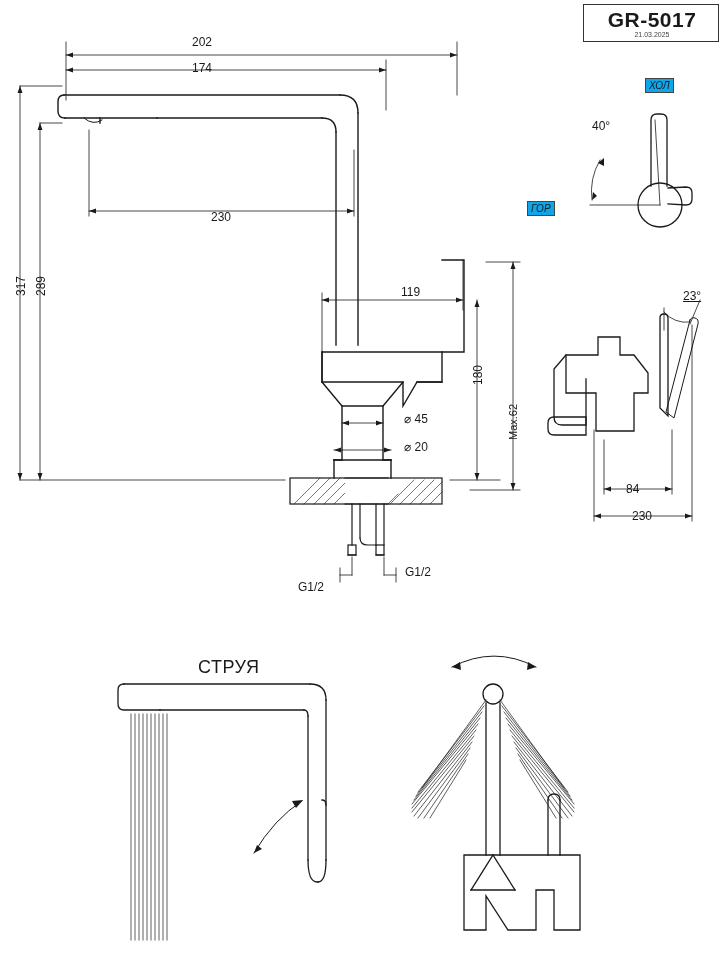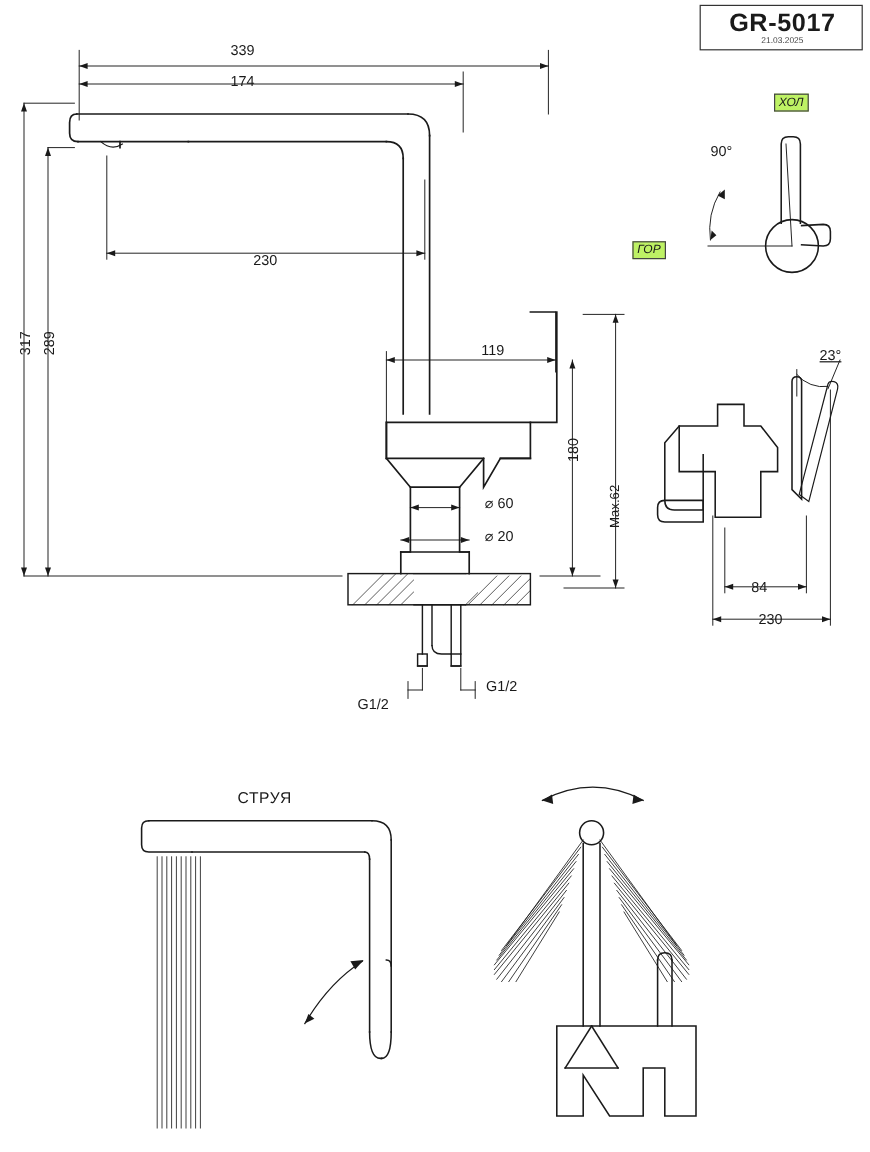--- a/index.html
+++ b/index.html
@@ -52,21 +52,21 @@
     left: 0; top: 26px;
     width: 136px;
     text-align: center;
     font-size: 7px;
     color: #444;
   }
   .tagbox {
     position: absolute;
     border: 1px solid #444;
     box-sizing: border-box;
-    background: #bef264;
+    background: #0ea5e9;
     font-size: 10px;
     font-style: italic;
     text-align: center;
     padding: 1px 3px;
     line-height: 11px;
   }
   .dim { font-size: 12px; }
   .dim-sm { font-size: 11px; }
   .rot90 {
     transform: rotate(-90deg);
@@ -370,34 +370,34 @@
 </svg>
 
 <div class="title-box">
   <div class="title-main">GR-5017</div>
   <div class="title-date">21.03.2025</div>
 </div>
 
 <div class="tagbox" style="left:645px; top:78px;">ХОЛ</div>
 <div class="tagbox" style="left:527px; top:188px;margin-top:13px;">ГОР</div>
 
-<div class="lbl dim" style="left:192px; top:36px;">339</div>
+<div class="lbl dim" style="left:192px; top:36px;">202</div>
 <div class="lbl dim" style="left:192px; top:62px;">174</div>
 <div class="lbl dim" style="left:211px; top:211px;">230</div>
 <div class="lbl dim" style="left:401px; top:286px;">119</div>
 
 <div class="lbl dim rot90" style="left:15px; top:296px;">317</div>
 <div class="lbl dim rot90" style="left:35px; top:296px;">289</div>
 <div class="lbl dim rot90" style="left:472px; top:385px;">180</div>
 <div class="lbl dim-sm rot90" style="left:508px; top:440px;">Max.62</div>
 
-<div class="lbl dim" style="left:404px; top:413px;">⌀ 60</div>
+<div class="lbl dim" style="left:404px; top:413px;">⌀ 45</div>
 <div class="lbl dim" style="left:404px; top:441px;">⌀ 20</div>
 
 <div class="lbl dim" style="left:298px; top:581px;">G1/2</div>
 <div class="lbl dim" style="left:405px; top:566px;">G1/2</div>
 
-<div class="lbl dim" style="left:592px; top:120px;">90°</div>
+<div class="lbl dim" style="left:592px; top:120px;">40°</div>
 <div class="lbl dim" style="left:683px; top:290px;text-decoration:underline;">23°</div>
 <div class="lbl dim" style="left:626px; top:483px;text-align:right;">84</div>
 <div class="lbl dim" style="left:632px; top:510px;">230</div>
 
-<div class="lbl" style="left:198px; top:658px; font-size:13px; letter-spacing:0.5px;text-align:right;">СТРУЯ</div>
+<div class="lbl" style="left:198px; top:658px; font-size:18px; letter-spacing:0.5px;text-align:right;">СТРУЯ</div>
 
 </body></html>

